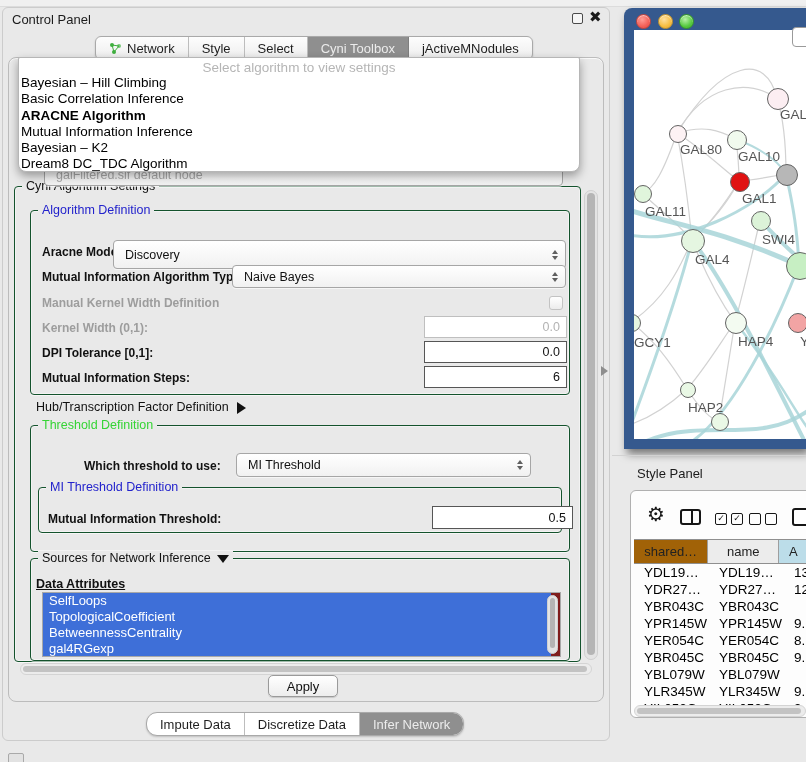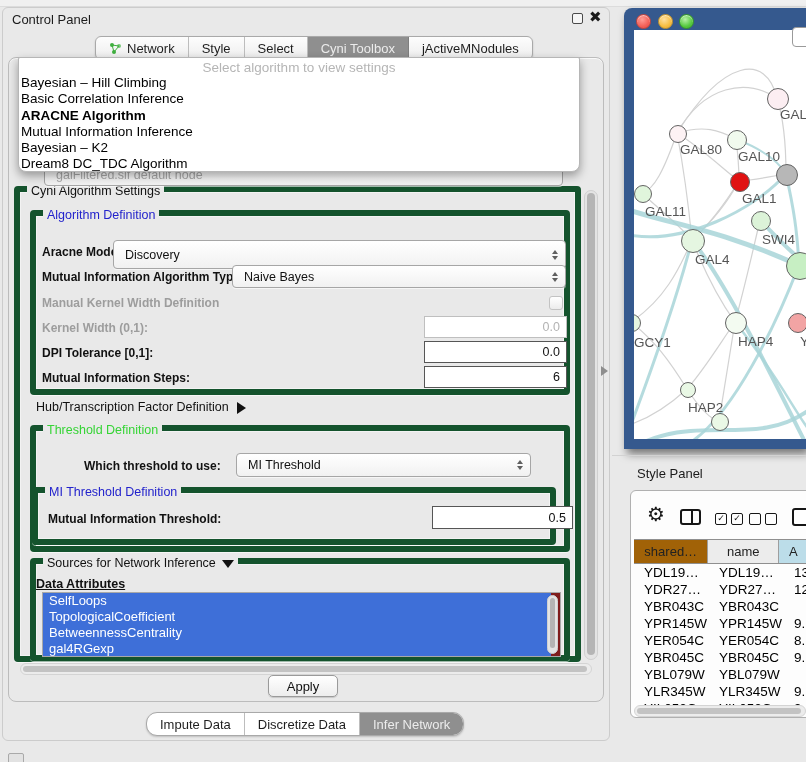--- a/index.html
+++ b/index.html
@@ -31,21 +31,21 @@
   .algo-item.bold{font-weight:bold;}
 
   
   .bg-combo{left:44px;top:163px;width:519px;height:23px;z-index:10;}
 
   .combo{background:linear-gradient(#ffffff,#f1f1f1);border:1px solid #a6a6a6;border-radius:4px;display:flex;align-items:center;padding-left:11px;font-size:12.5px;color:#111;box-shadow:0 1px 0 rgba(255,255,255,.6);}
   .combo .arrows{position:absolute;right:7px;top:50%;transform:translateY(-50%);display:flex;flex-direction:column;gap:2px;}
   .tri-u{width:0;height:0;border-left:3.5px solid transparent;border-right:3.5px solid transparent;border-bottom:4.5px solid #5f5f5f;}
   .tri-d{width:0;height:0;border-left:3.5px solid transparent;border-right:3.5px solid transparent;border-top:4.5px solid #5f5f5f;}
 
-  .group{border:6px solid #14532d;border-radius:4px;box-shadow:inset 0 0 0 1px rgba(255,255,255,.45),0 1px 0 rgba(255,255,255,.6);}
+  .group{border:1px solid #14532d;border-radius:4px;box-shadow:inset 0 0 0 1px rgba(255,255,255,.45),0 1px 0 rgba(255,255,255,.6);}
   .gtitle{position:absolute;top:-8px;left:7px;background:#e9e9e9;padding:0 4px;font-size:12.5px;color:#111;}
   .t-blue{color:#2222cc;}
   .t-green{color:#35d435;}
 
   .flabel{font-size:12px;font-weight:bold;color:#111;}
   .flabel.dis{color:#9d9d9d;}
   .field{background:#fff;border:1.5px solid #565656;display:flex;align-items:center;justify-content:flex-end;padding-right:6px;font-size:12.5px;color:#111;}
   .field.dis{border:1px solid #bfbfbf;color:#b3b3b3;}
   .checkbox{width:14px;height:14px;border:1px solid #c3c3c3;border-radius:3px;background:linear-gradient(#fff,#ececec);}
 
@@ -191,21 +191,21 @@
 
   <div class="abs flabel txt" style="left:84px;top:459px;">Which threshold to use:</div>
   <div class="abs combo" style="left:236px;top:453px;width:295px;height:24px;">
     <span class="txt">MI Threshold</span>
     <span class="arrows">
         <span class="tri-u"></span>
         <span class="tri-d"></span>
       </span>
   </div>
 
-  <div class="abs group" style="left:32px;top:487px;width:524px;height:58px;text-decoration:underline;">
+  <div class="abs group" style="left:38px;top:487px;width:524px;height:46px;text-decoration:underline;">
     <span class="gtitle t-blue txt">MI Threshold Definition</span>
   </div>
   <div class="abs flabel txt" style="left:48px;top:512px;">Mutual Information Threshold:</div>
   <div class="abs field" style="left:420px;top:506px;width:141px;height:23px;margin-left:12px;">
       <span>0.5</span>
     </div>
 
   <div class="abs group" style="left:30px;top:558px;width:540px;height:103px;">
     <span class="gtitle txt"><span>Sources for Network Inference</span><span class="tri-down-lg"></span></span>
   </div>

